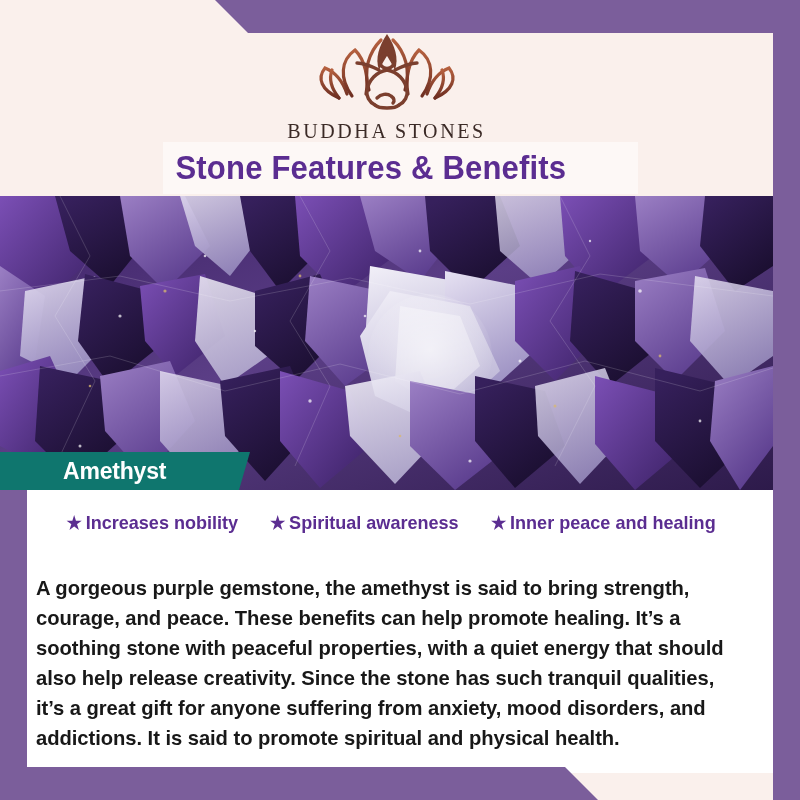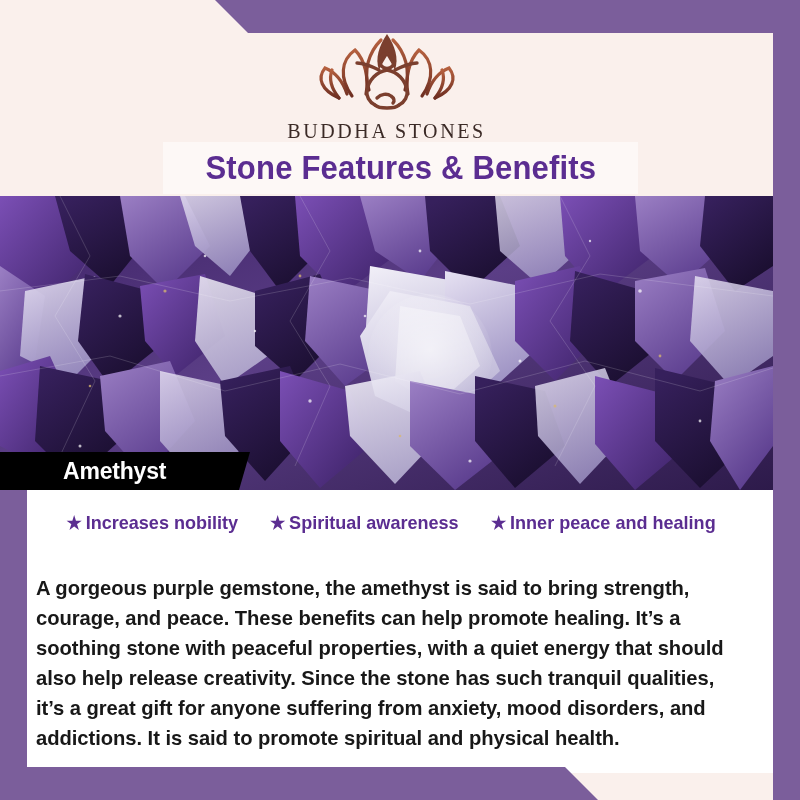--- a/index.html
+++ b/index.html
@@ -93,21 +93,20 @@
   
   .title-plate {
     position: absolute;
     left: 163px;
     top: 142px;
     width: 475px;
     height: 52px;
     background: #fdf8f6;
     display: flex;
     align-items: center;
-    justify-content: center;
     z-index: 5;
   }
   .title-text {
     font-family: "Liberation Sans Narrow", "Liberation Sans", sans-serif;
     font-weight: bold;
     font-size: 33px;
     color: #5b2d91;
     letter-spacing: 0.2px;
     transform: scaleX(0.94);
     white-space: nowrap;
@@ -126,21 +125,21 @@
   }
   .hero svg { display: block; }
 
   
   .stone-banner {
     position: absolute;
     left: 0;
     top: 452px;
     width: 250px;
     height: 38px;
-    background: #000000;
+    background: #0f766e;
     clip-path: polygon(0 0, 250px 0, 239px 38px, 0 38px);
     display: flex;
     align-items: center;
     z-index: 4;
   }
   .stone-banner-label {
     margin-left: 63px;
     color: #ffffff;
     font-family: "Liberation Sans Narrow", "Liberation Sans", sans-serif;
     font-weight: bold;

